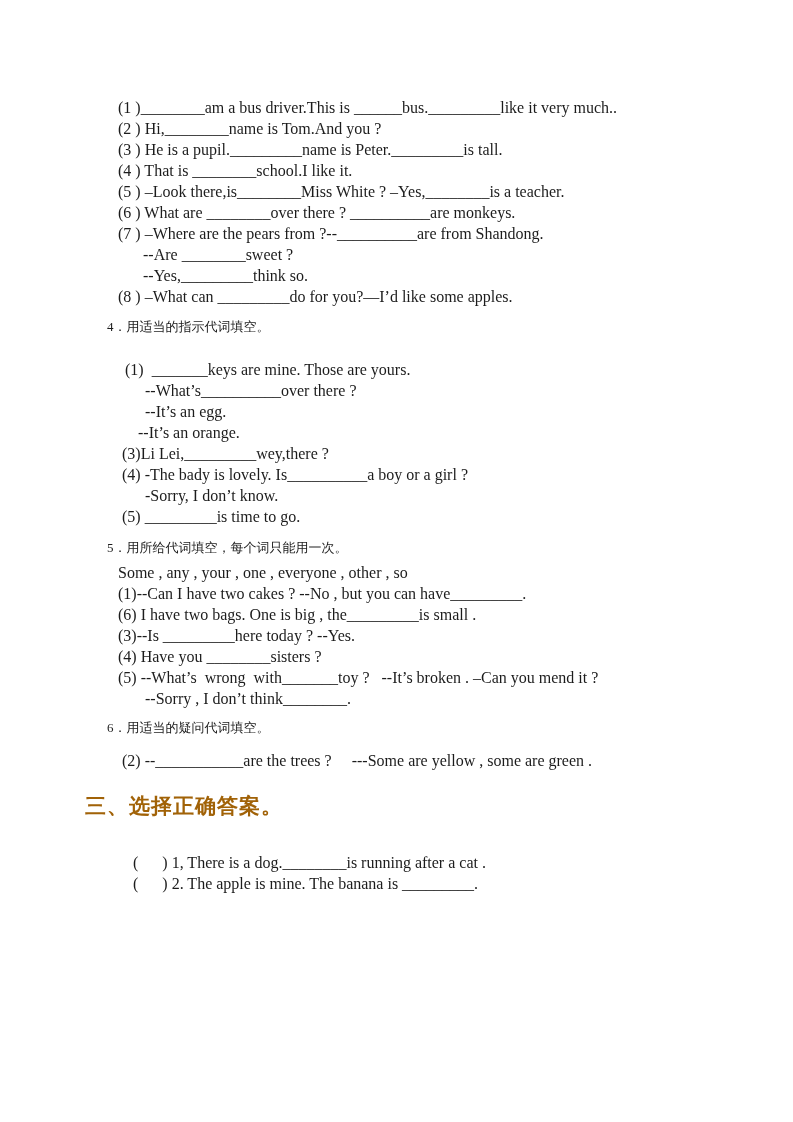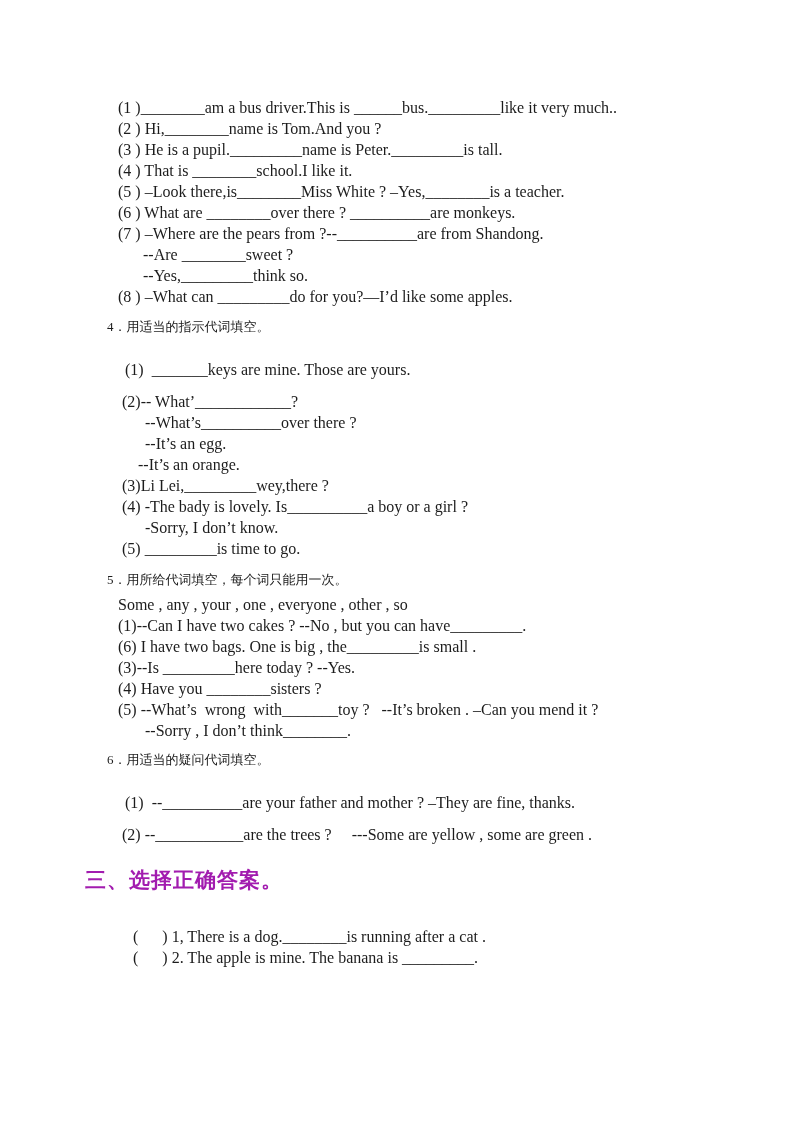--- a/index.html
+++ b/index.html
@@ -25,21 +25,21 @@
     margin-left:-11px;
     white-space:pre-wrap;
   }
   .h-big{
     font-family:"Liberation Sans","DejaVu Sans",sans-serif;
     font-weight:700;
     font-size:21px;
     line-height:30px;
     margin:0 0 0 -33px;
     letter-spacing:1px;
-    color:#a21caf;
+    color:#a16207;
     white-space:pre-wrap;
   }
   .ind-a{padding-left:25px}   
   .ind-b{padding-left:4px}    
   .ind-c{padding-left:27px}   
   .ind-d{padding-left:20px}   
   .ind-e{padding-left:15px}   
   .ind-f{padding-left:57px}   
   .ind-g{padding-left:7px}    
   .mt7{margin-top:3px}
@@ -69,21 +69,20 @@
     <p class="ln">(6 ) What are ________over there ? __________are monkeys.</p>
     <p class="ln">(7 ) –Where are the pears from ?--__________are from Shandong.</p>
     <p class="ln ind-a">--Are ________sweet ?</p>
     <p class="ln ind-a">--Yes,_________think so.</p>
     <p class="ln">(8 ) –What can _________do for you?—I’d like some apples.</p>
   </div>
 
   <div>
     <p class="ln h-cn mt9">4．用适当的指示代词填空。</p>
     <p class="ln ind-g mt21">(1)  _______keys are mine. Those are yours.</p>
-    <p class="ln ind-b mt11">(2)-- What’____________?</p>
     <p class="ln ind-c">--What’s__________over there ?</p>
     <p class="ln ind-c">--It’s an egg.</p>
     <p class="ln ind-d">--It’s an orange.</p>
     <p class="ln ind-b">(3)Li Lei,_________wey,there ?</p>
     <p class="ln ind-b">(4) -The bady is lovely. Is__________a boy or a girl ?</p>
     <p class="ln ind-c">-Sorry, I don’t know.</p>
     <p class="ln ind-b">(5) _________is time to go.</p>
   </div>
 
   <div>
@@ -92,21 +91,20 @@
     <p class="ln">(1)--Can I have two cakes ? --No , but you can have_________.</p>
     <p class="ln">(6) I have two bags. One is big , the_________is small .</p>
     <p class="ln">(3)--Is _________here today ? --Yes.</p>
     <p class="ln">(4) Have you ________sisters ?</p>
     <p class="ln">(5) --What’s  wrong  with_______toy ?   --It’s broken . –Can you mend it ?</p>
     <p class="ln ind-c">--Sorry , I don’t think________.</p>
   </div>
 
   <div>
     <p class="ln h-cn mt8">6．用适当的疑问代词填空。</p>
-    <p class="ln ind-g mt21">(1)  --__________are your father and mother ? –They are fine, thanks.</p>
     <p class="ln ind-b mt11">(2) --___________are the trees ?     ---Some are yellow , some are green .</p>
   </div>
 
   <div>
     <p class="h-big mt20">三、选择正确答案。</p>
     <p class="ln ind-e mt31">(      ) 1, There is a dog.________is running after a cat .</p>
     <p class="ln ind-e">(      ) 2. The apple is mine. The banana is _________.</p>
   </div>
 
 </div>

